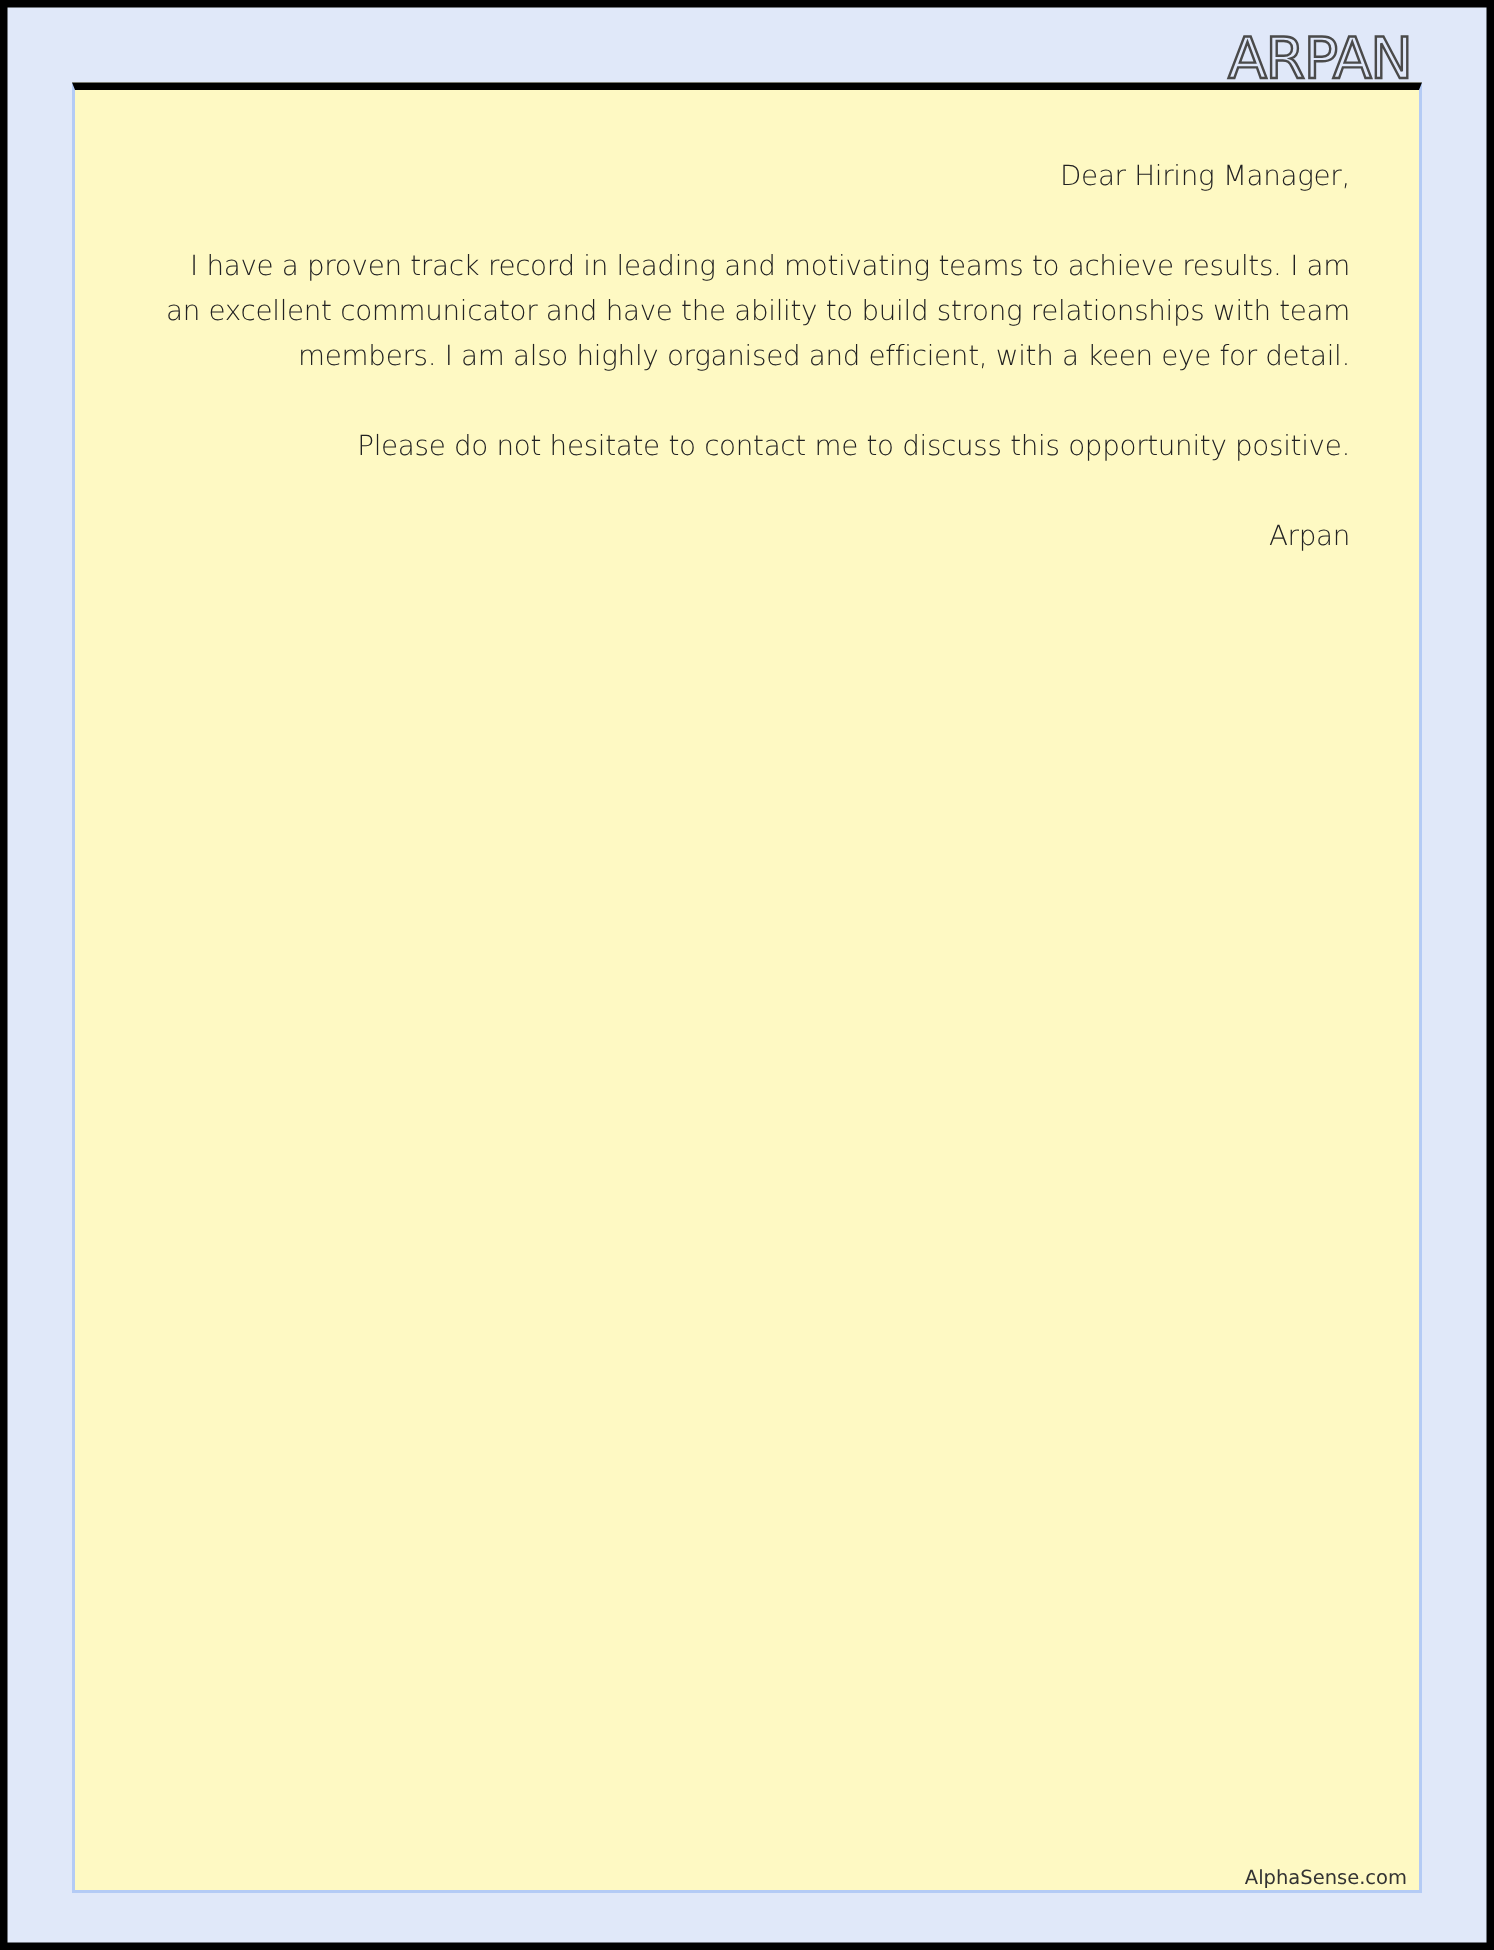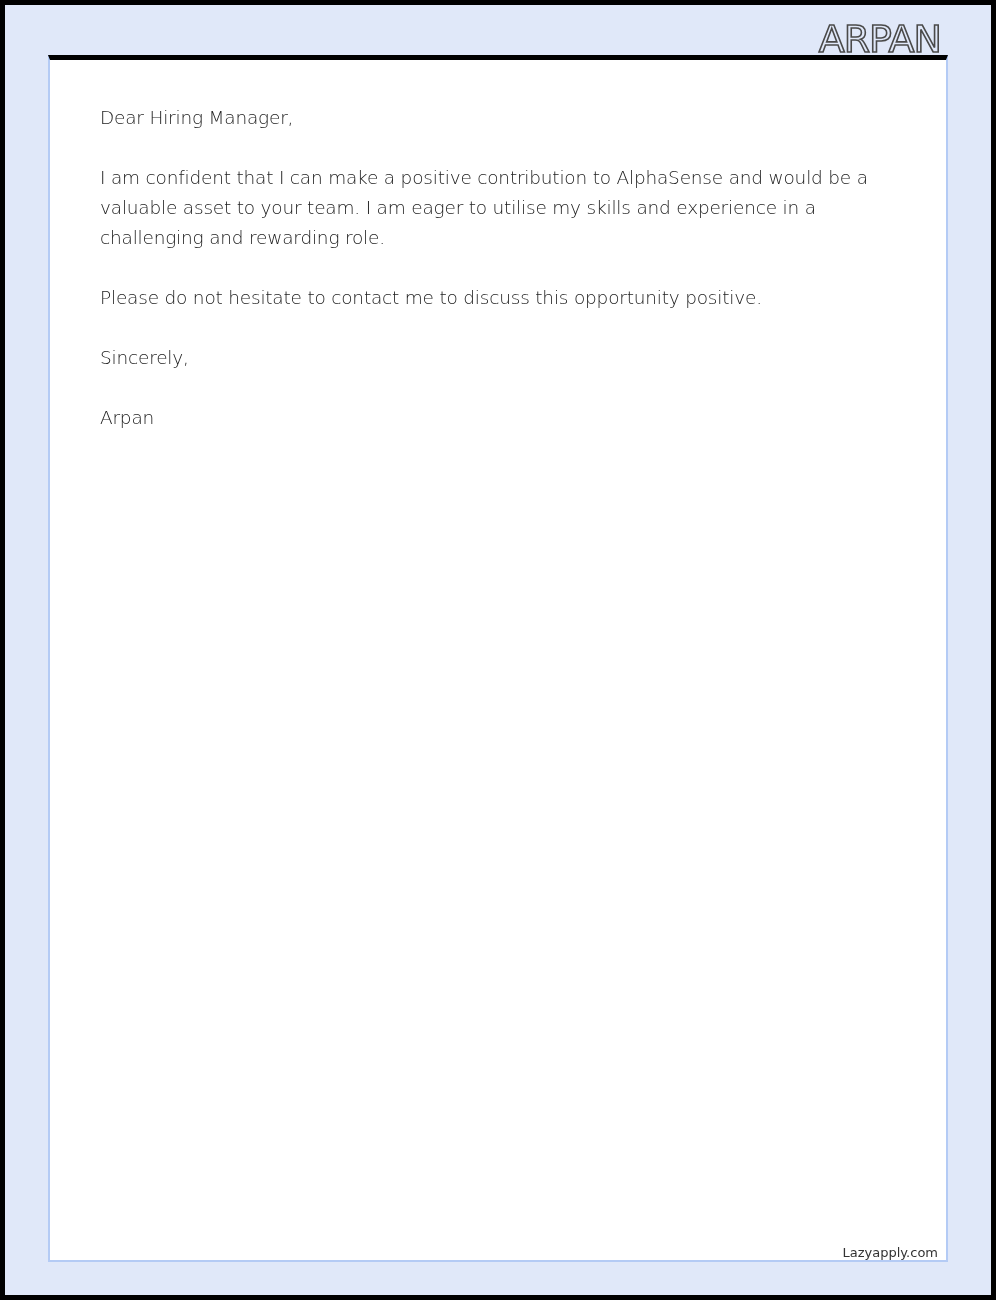--- a/index.html
+++ b/index.html
@@ -14,25 +14,26 @@
     position:absolute; top:14px; right:50px;
     font-family:"DejaVu Sans", sans-serif;
     font-size:38px; letter-spacing:-1px;
     color:#e0e8f9;
     -webkit-text-stroke:1.6px #4a4a4a;
     line-height:40px;
   }
   .paper {
     position:absolute; left:43px; top:50px;
     width:900px; height:1207px; box-sizing:border-box;
-    background:#ffffff;
+    background:#fef9c3;
     border-left:2px solid #b4cbf5;
     border-right:2px solid #b4cbf5;
     border-bottom:2px solid #b4cbf5;
     border-top:5px solid #000;
+    text-align:right;
   }
   .letter {
     position:absolute; left:50px; top:43px; width:800px;
     font-size:18.5px; line-height:30px; color:#222;
     font-weight:300;
     letter-spacing:-0.2px;
   }
   .letter p { margin:0 0 30px 0; }
   .letter p.sig { margin:0 0 10px 0; }
   .date { color:#1e88e5; margin:0; }
@@ -42,19 +43,18 @@
   }
 </style>
 </head>
 <body>
 
 <div class="brand">ARPAN</div>
 
 <div class="paper">
   <div class="letter">
     <p>Dear Hiring Manager,</p>
-    <p>I am confident that I can make a positive contribution to AlphaSense and would be a valuable asset to your team. I am eager to utilise my skills and experience in a challenging and rewarding role.</p>
+    <p>I have a proven track record in leading and motivating teams to achieve results. I am an excellent communicator and have the ability to build strong relationships with team members. I am also highly organised and efficient, with a keen eye for detail.</p>
     <p>Please do not hesitate to contact me to discuss this opportunity positive.</p>
-    <p>Sincerely,</p>
     <p class="sig">Arpan</p>
   </div>
-  <div class="footer">Lazyapply.com</div>
+  <div class="footer">AlphaSense.com</div>
 </div>
 
 </body></html>

